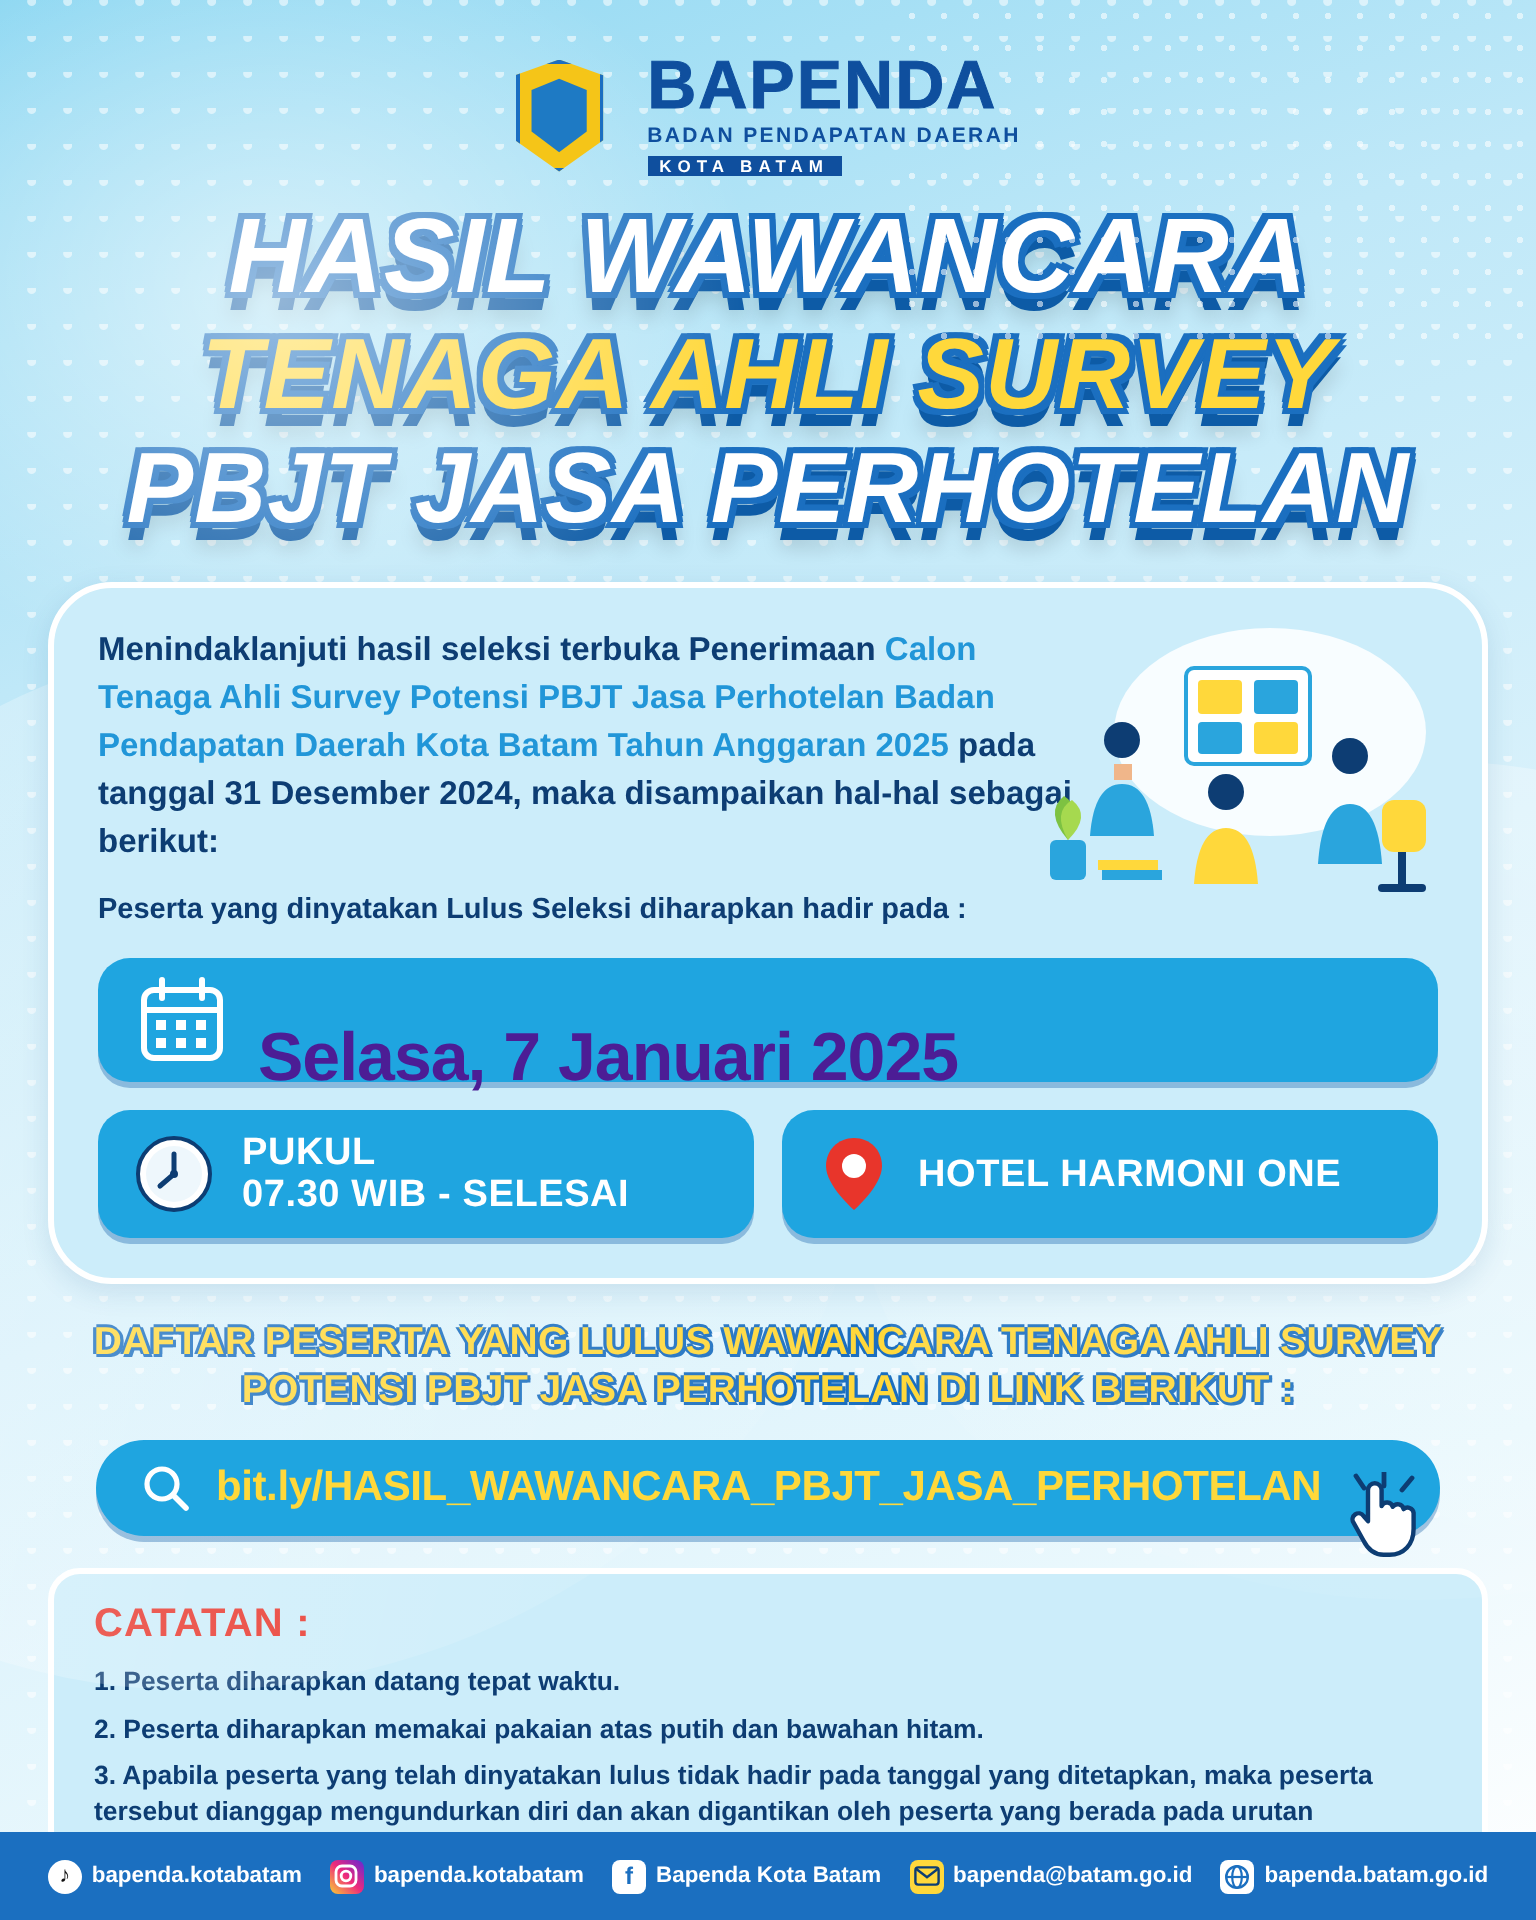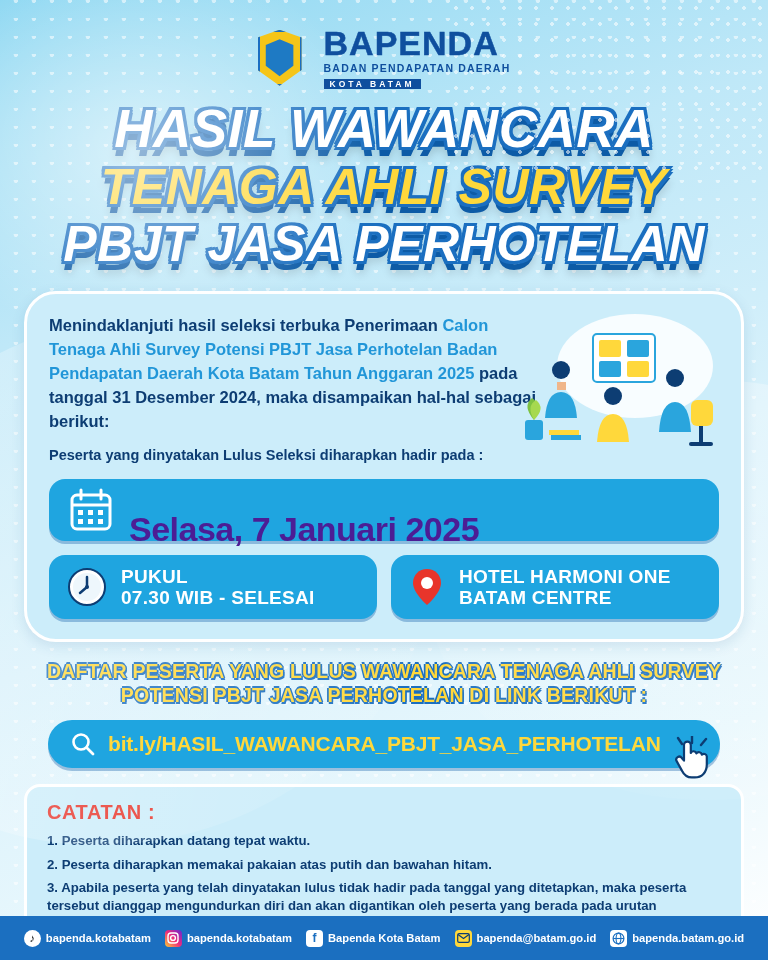--- a/index.html
+++ b/index.html
@@ -395,21 +395,20 @@
           <div class="info-l2">07.30 WIB - SELESAI</div>
         </div>
       </div>
       <div class="info-box">
         <svg width="40" height="44" viewBox="0 0 40 44">
           <path d="M20 4 C12 4 6 10 6 18 C6 28 20 40 20 40 C20 40 34 28 34 18 C34 10 28 4 20 4 Z" fill="#e8352b"></path>
           <circle cx="20" cy="18" r="6" fill="#ffffff"></circle>
         </svg>
         <div class="info-txt">
           <div class="info-l1">HOTEL HARMONI ONE</div>
-          <div class="info-l2">BATAM CENTRE</div>
         </div>
       </div>
     </div>
   </div>
 
   <div class="link-heading">
     <div>DAFTAR PESERTA YANG LULUS WAWANCARA TENAGA AHLI SURVEY</div>
     <div>POTENSI PBJT JASA PERHOTELAN DI LINK BERIKUT :</div>
   </div>
 

